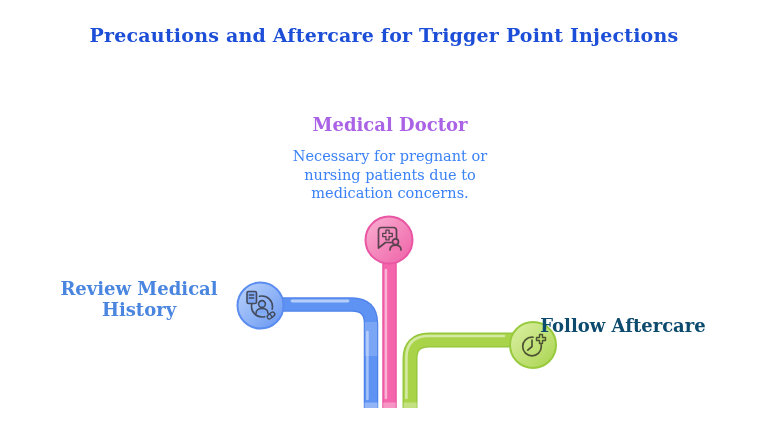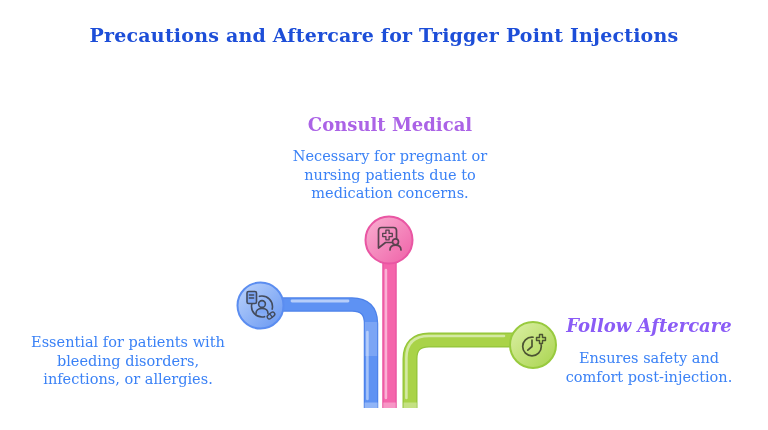--- a/index.html
+++ b/index.html
@@ -8,21 +8,21 @@
   .abs{position:absolute;}
   .page-title{top:24px;left:0;width:768px;text-align:center;
               font-size:19px;font-weight:bold;color:#1d4ed8;letter-spacing:.2px;}
   .branch-title{font-size:18px;font-weight:bold;text-align:center;line-height:21px;margin:0;}
   .branch-desc{font-size:14.5px;color:#3b82f6;text-align:center;line-height:18.5px;margin:0;}
   .lines{white-space:pre-line;}
   .t-consult{top:114px;left:280px;width:220px;color:#ab63e6;}
   .d-consult{top:147px;left:285px;width:210px;}
   .t-review{top:278px;left:29px;width:220px;color:#4a86e0;}
   .d-review{top:333px;left:22px;width:212px;}
-  .t-follow{top:315px;left:549px;width:200px;color:#8b5cf6;font-style:italic;}
+  .t-follow{top:315px;left:523px;width:200px;color:#0c4a6e;}
   .d-follow{top:349px;left:547px;width:204px;}
   svg.diagram{top:0;left:0;}
 </style>
 </head>
 <body>
 
 <div class="stage">
 
   <svg class="abs diagram" width="768" height="430" viewBox="0 0 768 430">
     <defs>
@@ -93,25 +93,22 @@
       <g transform="translate(533,345)" fill="none" stroke="#4c5433" stroke-width="1.7" stroke-linejoin="round" stroke-linecap="round">
         <circle cx="-1" cy="1.5" r="9.3" pathLength="100" stroke-dasharray="80 20" stroke-dashoffset="3"></circle>
         <path d="M -1 1.5 L -1 -4.8 M -1 1.5 L -5.2 5.2"></path>
         <path d="M 6.5 -10.5 h 3 v 3 h 3 v 3 h -3 v 3 h -3 v -3 h -3 v -3 h 3 Z" stroke-width="1.4" fill="#b9dd68"></path>
       </g>
     </g>
   </svg>
 
   <div class="abs page-title">Precautions and Aftercare for Trigger Point Injections</div>
 
-  <h2 class="abs branch-title t-consult">Consult Medical</h2>
+  <h2 class="abs branch-title t-consult">Medical Doctor</h2>
   <p class="abs branch-desc lines d-consult">Necessary for pregnant or
 nursing patients due to
 medication concerns.</p>
 
-  <p class="abs branch-desc lines d-review">Essential for patients with
-bleeding disorders,
-infections, or allergies.</p>
+  <h2 class="abs branch-title lines t-review">Review Medical
+History</h2>
 
   <h2 class="abs branch-title t-follow">Follow Aftercare</h2>
-  <p class="abs branch-desc lines d-follow">Ensures safety and
-comfort post-injection.</p>
 </div>
 
 </body></html>

